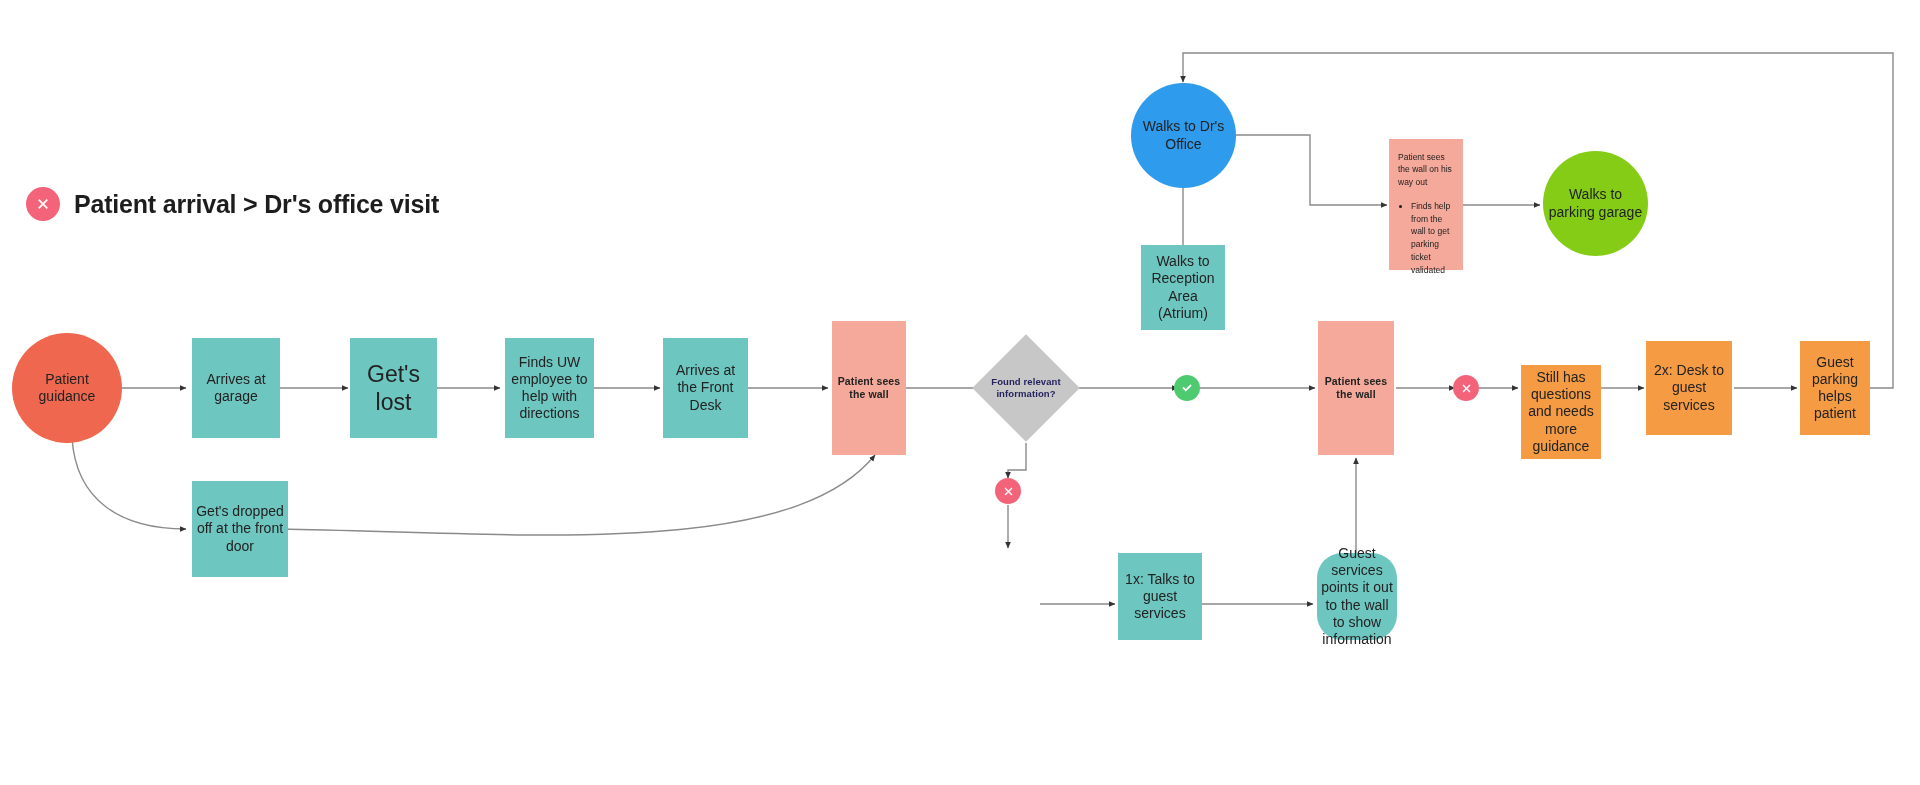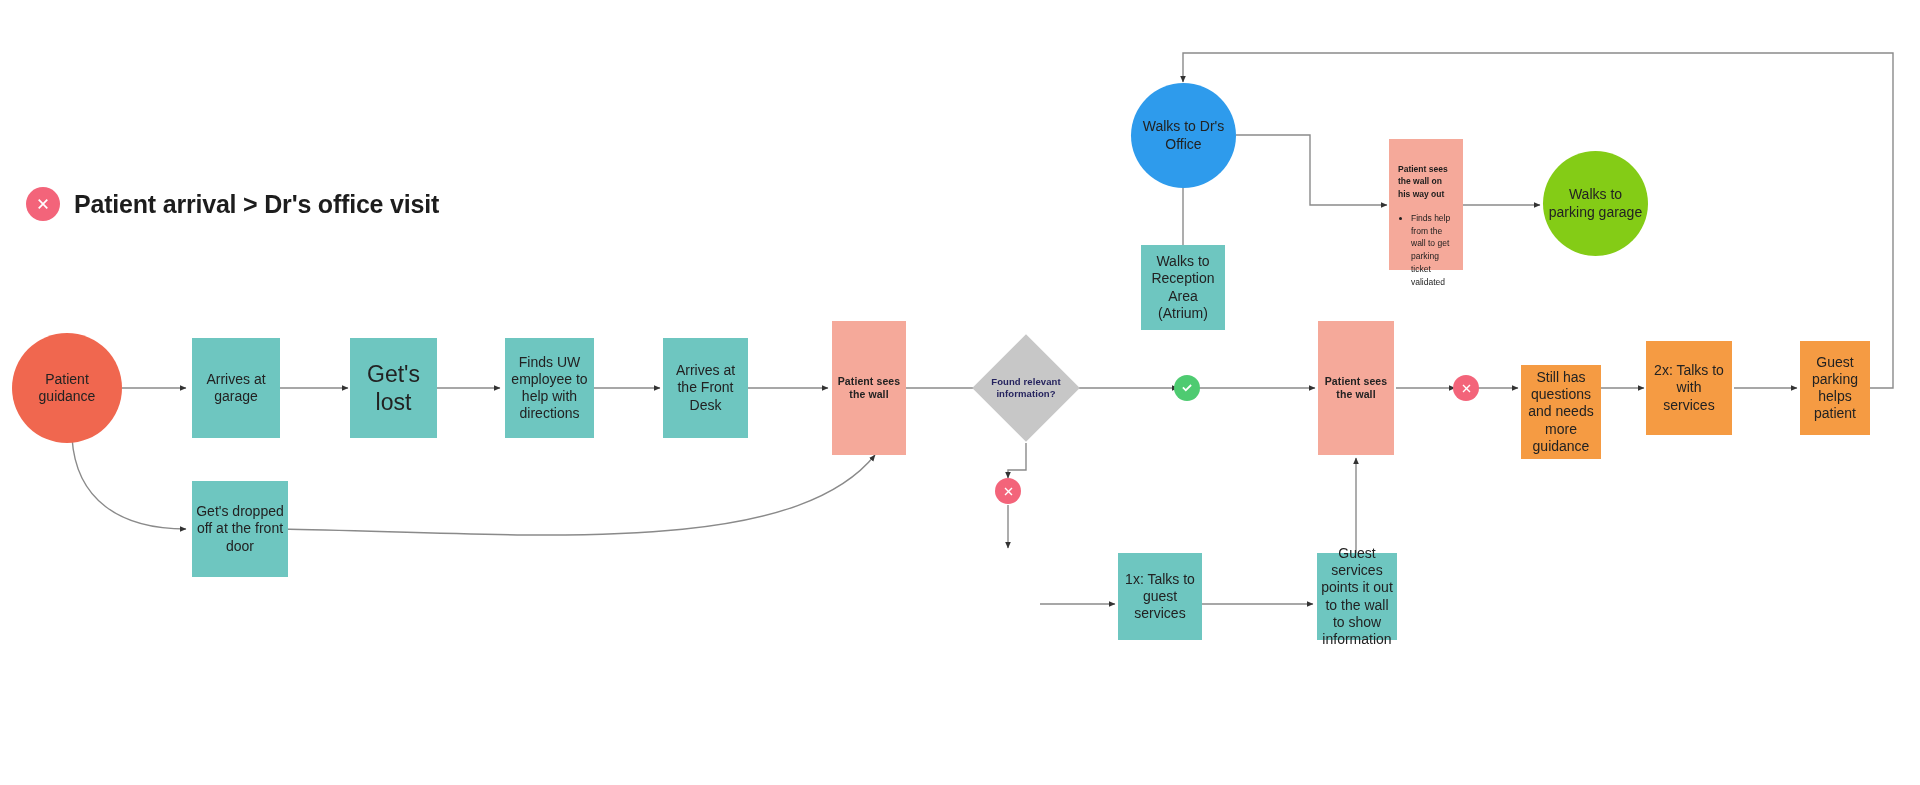--- a/index.html
+++ b/index.html
@@ -116,24 +116,23 @@
   }
 
   
   .salmon-detail {
     display: block;
     text-align: left;
     padding: 12px 8px 8px 9px;
   }
   .salmon-detail .hdr {
     font-size: 8.5px;
-    font-weight: bold;
+    font-weight: normal;
     line-height: 1.45;
     color: #1d1d1d;
-    margin-top: 12px;
   }
   .salmon-detail ul {
     margin: 12px 0 0 0;
     padding-left: 13px;
     list-style: disc;
   }
   .salmon-detail li {
     font-size: 8.5px;
     line-height: 1.5;
     color: #1d1d1d;
@@ -240,21 +239,21 @@
   <div class="diamond-wrap" style="left:988px;top:350px;width:76px;height:76px;">
     <div class="diamond-shape"></div>
     <div class="diamond-label">Found relevant information?</div>
   </div>
 
 
   <div class="node teal f-md" style="left:1118px;top:553px;width:84px;height:87px;">
     <span class="lbl">1x: Talks to guest services</span>
   </div>
 
-  <div class="node teal f-sm" style="left:1317px;top:553px;width:80px;height:87px;">
+  <div class="node teal f-sm" style="left:1317px;top:553px;width:80px;height:87px;border-radius:25px;">
     <span class="lbl">Guest services points it out to the wall to show information</span>
   </div>
 
   <div class="node salmon bold-sm" style="left:1318px;top:321px;width:76px;height:134px;">
     <span class="lbl">Patient sees the wall</span>
   </div>
 
   <div class="node teal f-sm" style="left:1141px;top:245px;width:84px;height:85px;">
     <span class="lbl">Walks to Reception Area (Atrium)</span>
   </div>
@@ -272,21 +271,21 @@
 
   <div class="node circle c-yellow f-md" style="left:1543px;top:151px;width:105px;height:105px;">
     <span class="lbl">Walks to parking garage</span>
   </div>
 
   <div class="node orange f-sm" style="left:1521px;top:341px;width:80px;height:94px;margin-top:24px;">
     <span class="lbl">Still has questions and needs more guidance</span>
   </div>
 
   <div class="node orange f-md" style="left:1646px;top:341px;width:86px;height:94px;">
-    <span class="lbl">2x: Talks to with services</span>
+    <span class="lbl">2x: Desk to guest services</span>
   </div>
 
   <div class="node orange f-sm" style="left:1800px;top:341px;width:70px;height:94px;">
     <span class="lbl">Guest parking helps patient</span>
   </div>
 
   <div class="badge badge-x" style="left:995px;top:478px;width:26px;height:26px;">
     <svg width="13" height="13" viewBox="0 0 16 16" aria-hidden="true">
       <path d="M4.3,3.1 L8,6.8 L11.7,3.1 L12.9,4.3 L9.2,8 L12.9,11.7 L11.7,12.9 L8,9.2 L4.3,12.9 L3.1,11.7 L6.8,8 L3.1,4.3 z" fill="#ffffff"></path>
     </svg>

